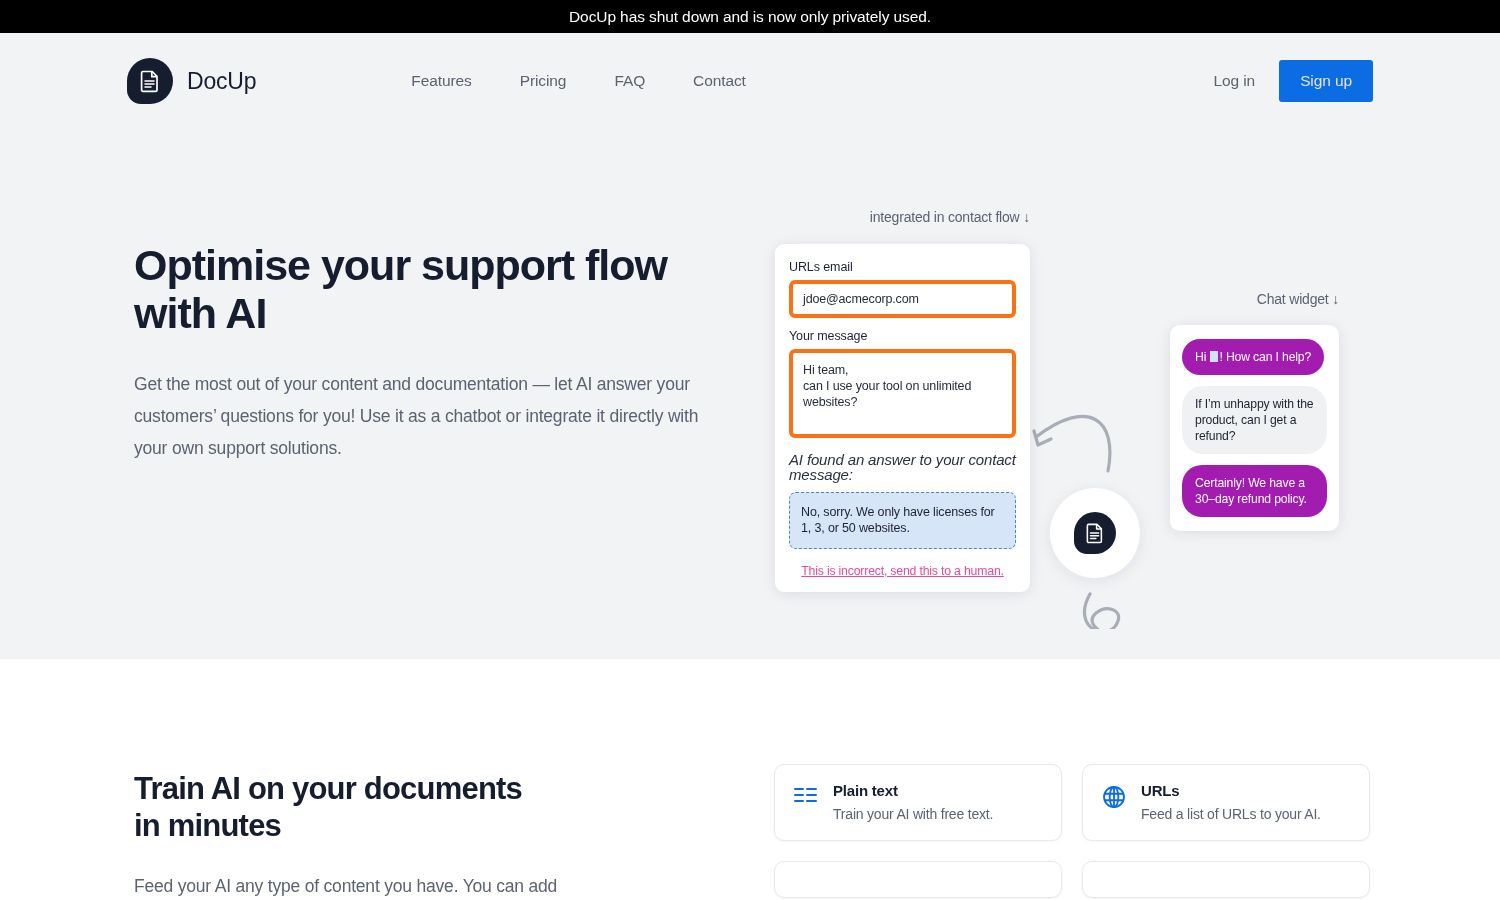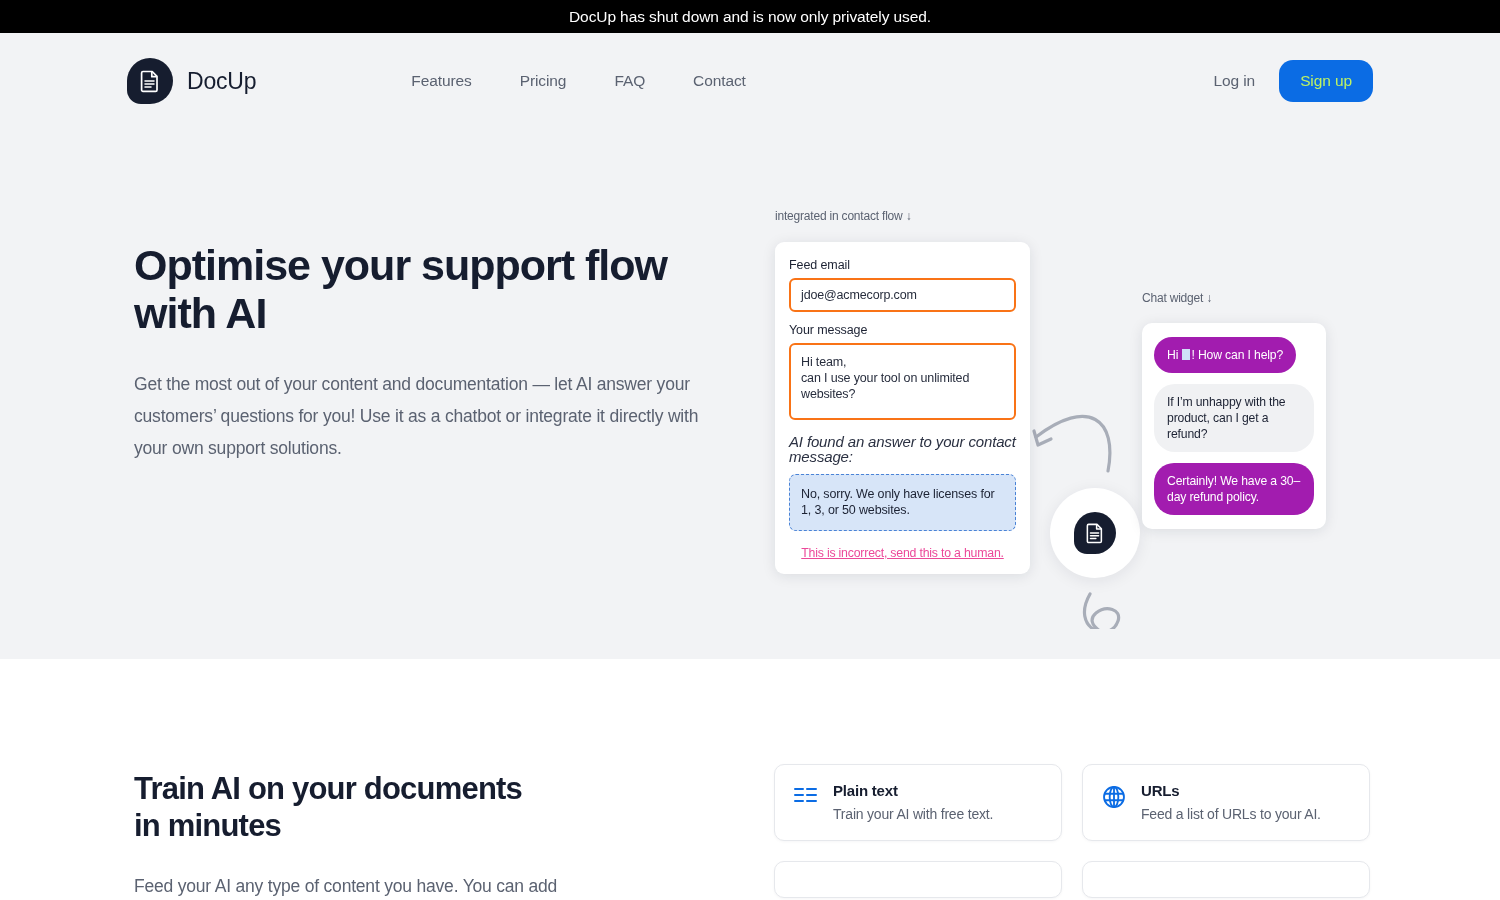--- a/index.html
+++ b/index.html
@@ -81,23 +81,23 @@
     gap: 24px;
   }
   .login-link {
     font-size: 15.5px;
     color: #5b6271;
     text-decoration: none;
     letter-spacing: -0.1px;
   }
   .signup-btn {
     background: #0b6ce4;
-    color: #bef264;
+    color: #e5e5e5;
     border: none;
-    border-radius: 14px;
+    border-radius: 3px;
     font-size: 15.5px;
     font-family: inherit;
     padding: 12px 21px;
     cursor: pointer;
     letter-spacing: -0.1px;
   }
 
   
   .hero {
     background: #f2f3f5;
@@ -132,54 +132,54 @@
   
   .hero-visual {
     position: absolute;
     left: 770px;
     top: 80px;
     width: 620px;
     height: 420px;
   }
 
   .caption {
-    font-size: 12px;
-    color: #5b6271;
-    letter-spacing: -0.2px;
-    text-align: left;
+    font-size: 14px;
+    color: #5b6271;
+    letter-spacing: -0.2px;
+    text-align: right;
   }
 
   .contact-card-wrap { position: absolute; left: 5px; top: 0; width: 255px; }
   .contact-card {
     margin-top: 19px;
     background: #ffffff;
     border-radius: 9px;
     padding: 16px 14px 14px;
     box-shadow: 0 2px 14px rgba(20,26,45,.10);
   }
   .field-label {
     font-size: 12.5px;
     color: #1c2233;
     margin-bottom: 6px;
     letter-spacing: -0.1px;
   }
   .field-box {
-    border: 2px solid #f97316;
+    border: 4px solid #f97316;
     border-radius: 6px;
     padding: 8px 10px;
     font-size: 12.5px;
     color: #272d3d;
     letter-spacing: -0.15px;
     background: #fff;
   }
   .field-box.msg {
     margin-bottom: 0;
     line-height: 16px;
     white-space: pre-line;
-    padding: 9px 10px 16px;
+    padding: 9px 10px 24px;
   }
   .spacer-10 { height: 11px; }
   .ai-note {
     margin-top: 14px;
     font-size: 15px;
     font-style: italic;
     color: #2b3142;
     line-height: 15px;
     letter-spacing: -0.15px;
   }
@@ -226,21 +226,21 @@
     display: flex; align-items: center; justify-content: center;
   }
 
   .arrow-layer {
     position: absolute; left: 0; top: 0;
     width: 620px; height: 420px;
     pointer-events: none;
   }
 
   
-  .chat-wrap { position: absolute; left: 372px; top: 82px; width: 184px; }
+  .chat-wrap { position: absolute; left: 400px; top: 82px; width: 169px; }
   .chat-card {
     margin-top: 18px;
     background: #ffffff;
     border-radius: 10px;
     padding: 14px 12px;
     box-shadow: 0 2px 14px rgba(20,26,45,.10);
     display: flex;
     flex-direction: column;
     gap: 11px;
   }
@@ -378,21 +378,21 @@
       <path d="M266 228 C 318 188, 348 210, 338 262" stroke="#a8adb8" stroke-width="3.2" stroke-linecap="round"></path>
       <path d="M264 222 l4 14 l13 -6" stroke="#a8adb8" stroke-width="3.2" stroke-linecap="round" stroke-linejoin="round" fill="none"></path>
       <path d="M320 385 C 300 420, 340 435, 348 412 C 352 400, 336 396, 326 404 C 314 414, 330 430, 368 430" stroke="#a8adb8" stroke-width="3.2" stroke-linecap="round" fill="none"></path>
       <path d="M362 423 l11 7 l-10 8" stroke="#a8adb8" stroke-width="3.2" stroke-linecap="round" stroke-linejoin="round" fill="none"></path>
     </svg>
 
     <div class="contact-card-wrap">
       <div class="caption">integrated in contact flow ↓</div>
 
       <div class="contact-card">
-        <div class="field-label">Feed email</div>
+        <div class="field-label">URLs email</div>
         <div class="field-box">jdoe@acmecorp.com</div>
 
         <div class="spacer-10"></div>
 
         <div class="field-label">Your message</div>
         <div class="field-box msg">Hi team,
 can I use your tool on unlimited websites?</div>
 
         <div class="ai-note">AI found an answer to your contact message:</div>
         <div class="ai-answer">No, sorry. We only have licenses for 1, 3, or 50 websites.</div>

